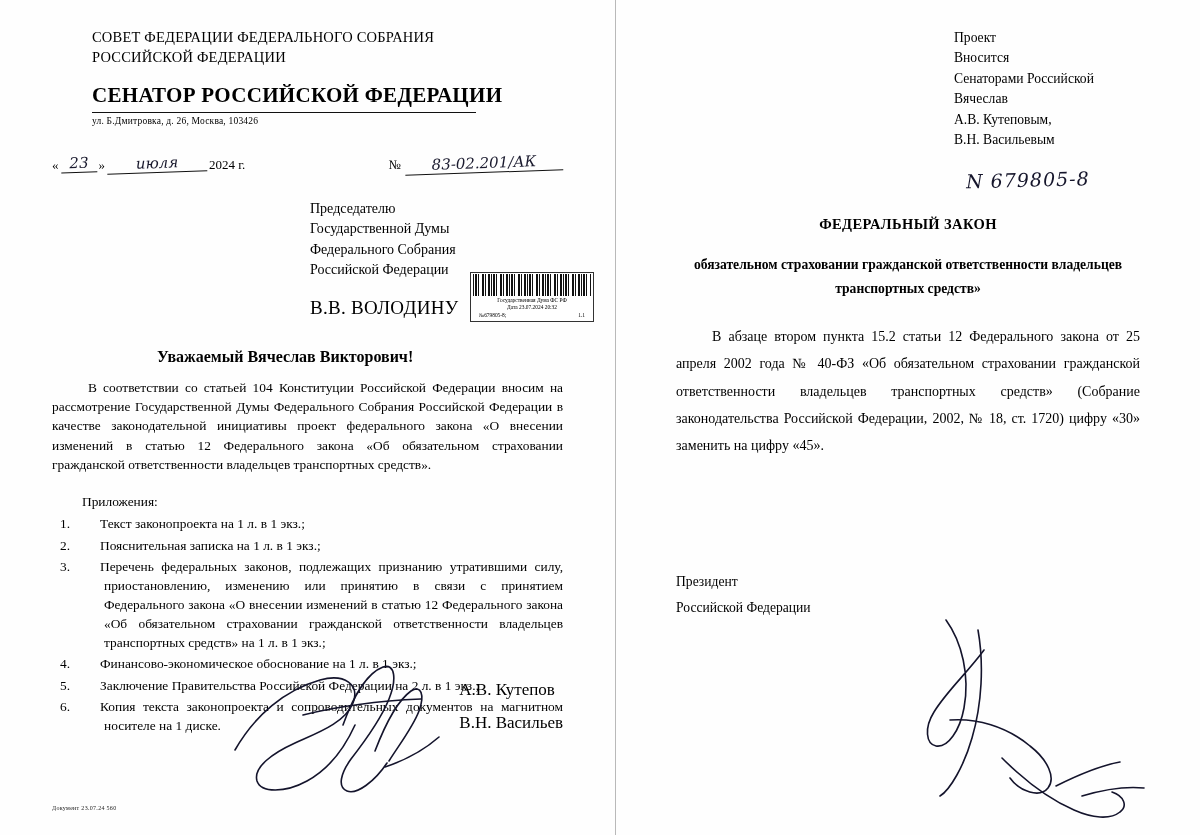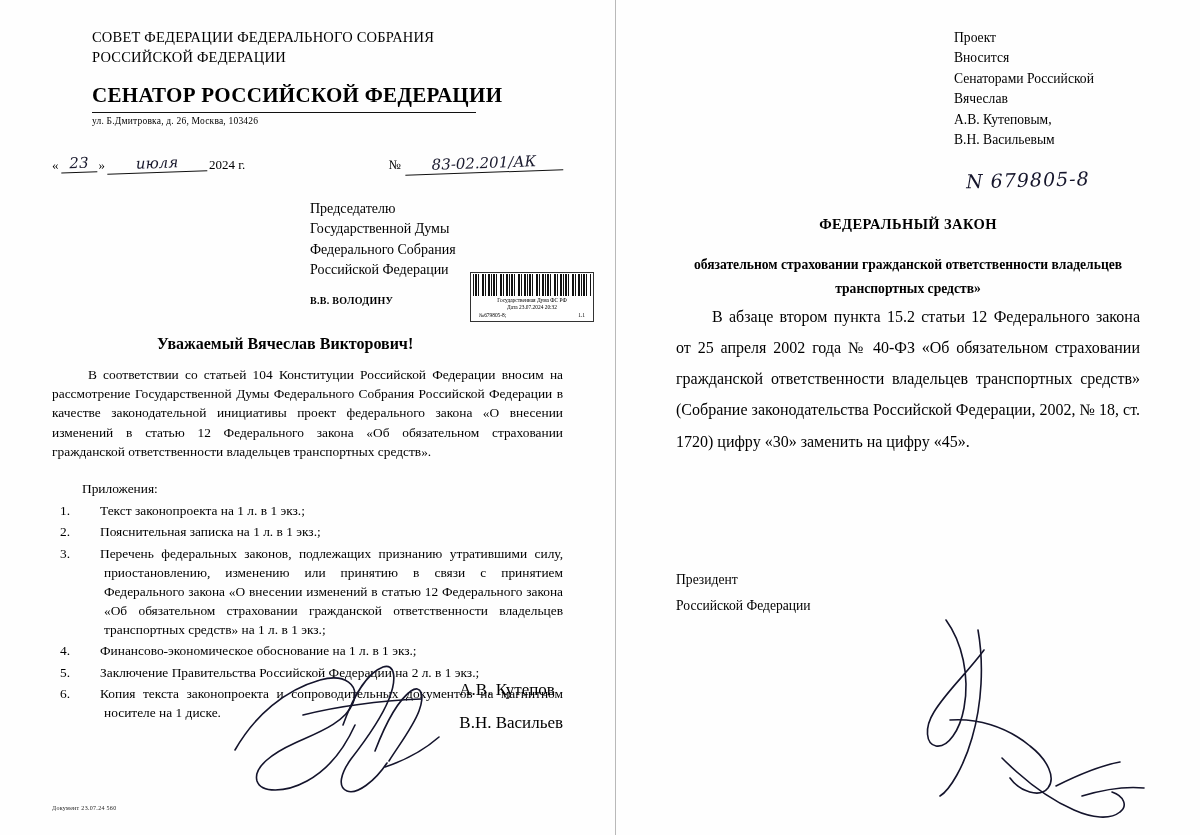--- a/index.html
+++ b/index.html
@@ -109,22 +109,22 @@
   }
 
   .addressee {
     margin-top: 26px;
     margin-left: 258px;
     font-size: 14px;
     line-height: 1.45;
   }
   .addressee-name {
     margin-top: 14px;
-    font-weight: bold;
-    font-size: 10px;
+    font-weight: normal;
+    font-size: 19px;
     letter-spacing: .3px;
   }
 
   .stamp {
     position: absolute;
     left: 470px;
     top: 272px;
     width: 118px;
     border: 1px solid #333;
     background: #fff;
@@ -226,21 +226,22 @@
   }
   .fz-sub {
     margin-top: 20px;
     font-weight: bold;
     font-size: 13.6px;
     line-height: 1.75;
     text-align: center;
     padding: 0 10px;
   }
   .fz-body {
-    font-size: 16px;
+    margin-top: 22px;
+    font-size: 14px;
     line-height: 1.95;
     text-align: justify;
     text-indent: 36px;
   }
   .president {
     margin-top: 110px;
     font-size: 13.6px;
     line-height: 1.9;
   }
 </style>

